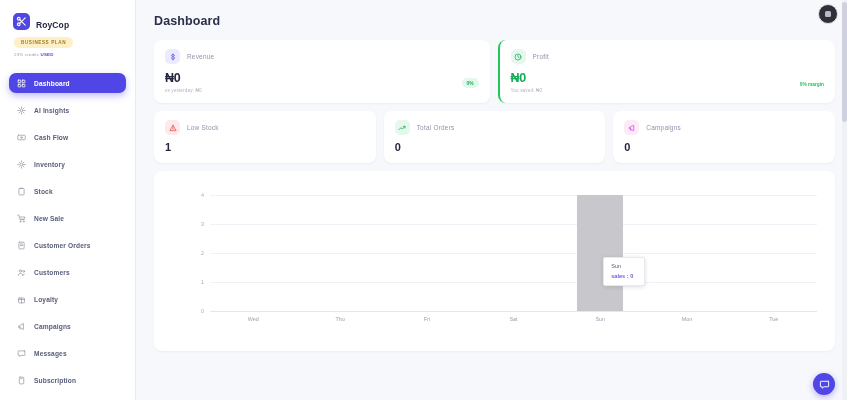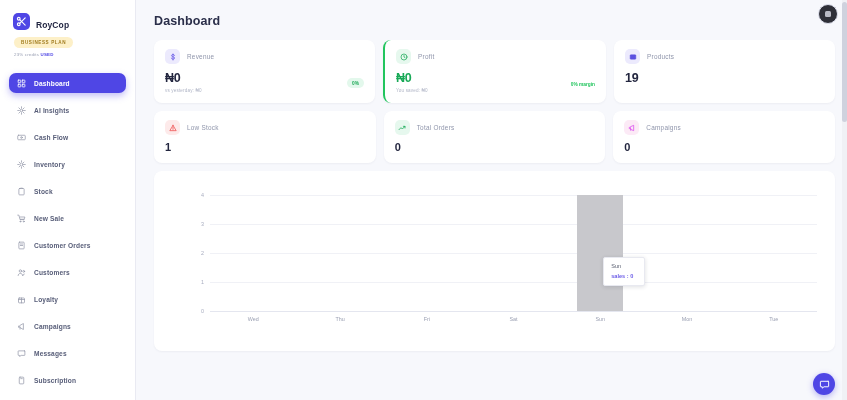--- a/index.html
+++ b/index.html
@@ -361,31 +361,20 @@
                 <path d="M12 7.5V12l3.2 2"></path>
             </svg>
           </span>
           <span class="card-label">Profit</span>
         </div>
         <div class="card-value green">₦0</div>
         <div class="card-sub">You saved: ₦0</div>
         <div class="margin-note">0% margin</div>
       </div>
 
-      <div class="card">
-        <div class="card-head">
-          <span class="card-ico ico-indigo">
-            <svg width="8" height="8" viewBox="0 0 24 24" fill="#5b50e0" stroke="#5b50e0" stroke-width="1.6" stroke-linejoin="round">
-              <rect x="3.5" y="5.5" width="17" height="13" rx="2"></rect>
-            </svg>
-          </span>
-          <span class="card-label">Products</span>
-        </div>
-        <div class="card-value">19</div>
-      </div>
 
     </div>
 
     <div class="card-row">
 
       <div class="card slim">
         <div class="card-head">
           <span class="card-ico ico-red">
             <svg width="8" height="8" viewBox="0 0 24 24" fill="none" stroke="#ef4444" stroke-width="2.2" stroke-linecap="round" stroke-linejoin="round">
               <path d="M12 4 2.5 20h19L12 4z"></path>

